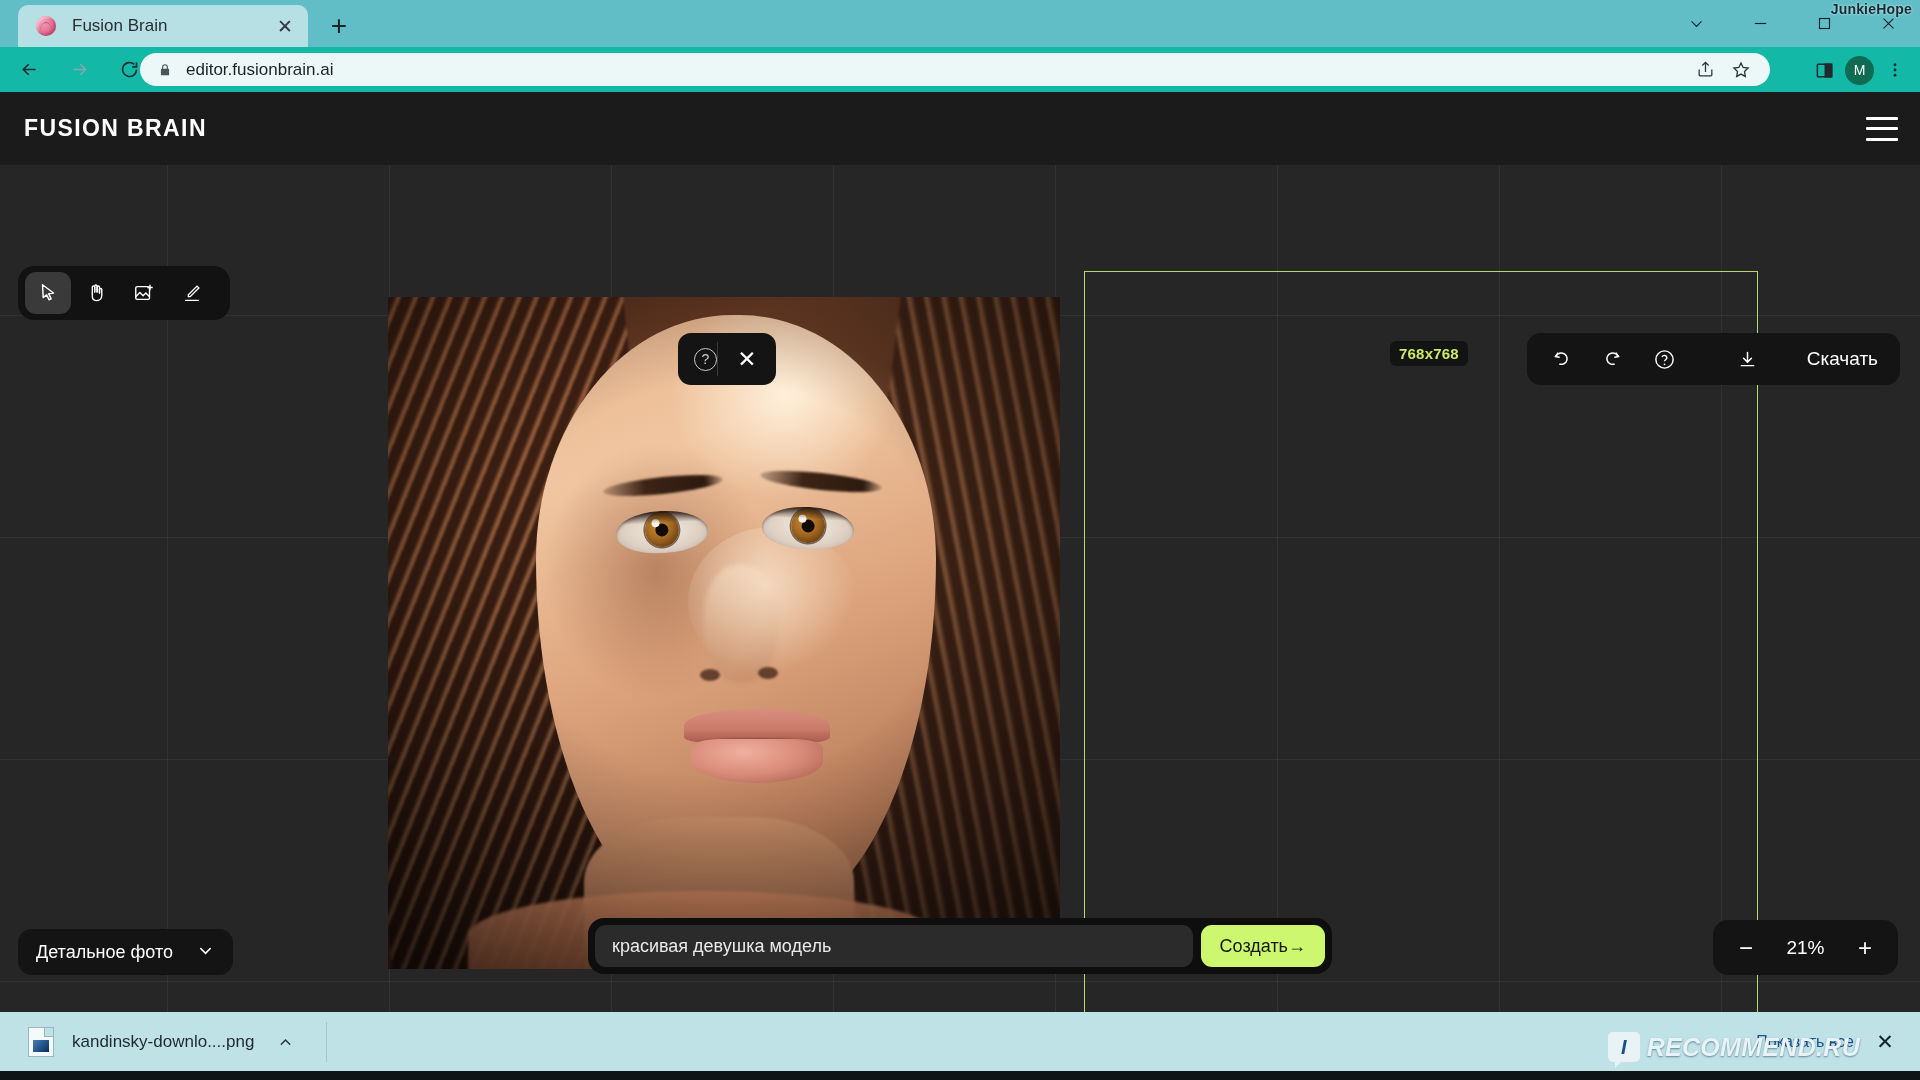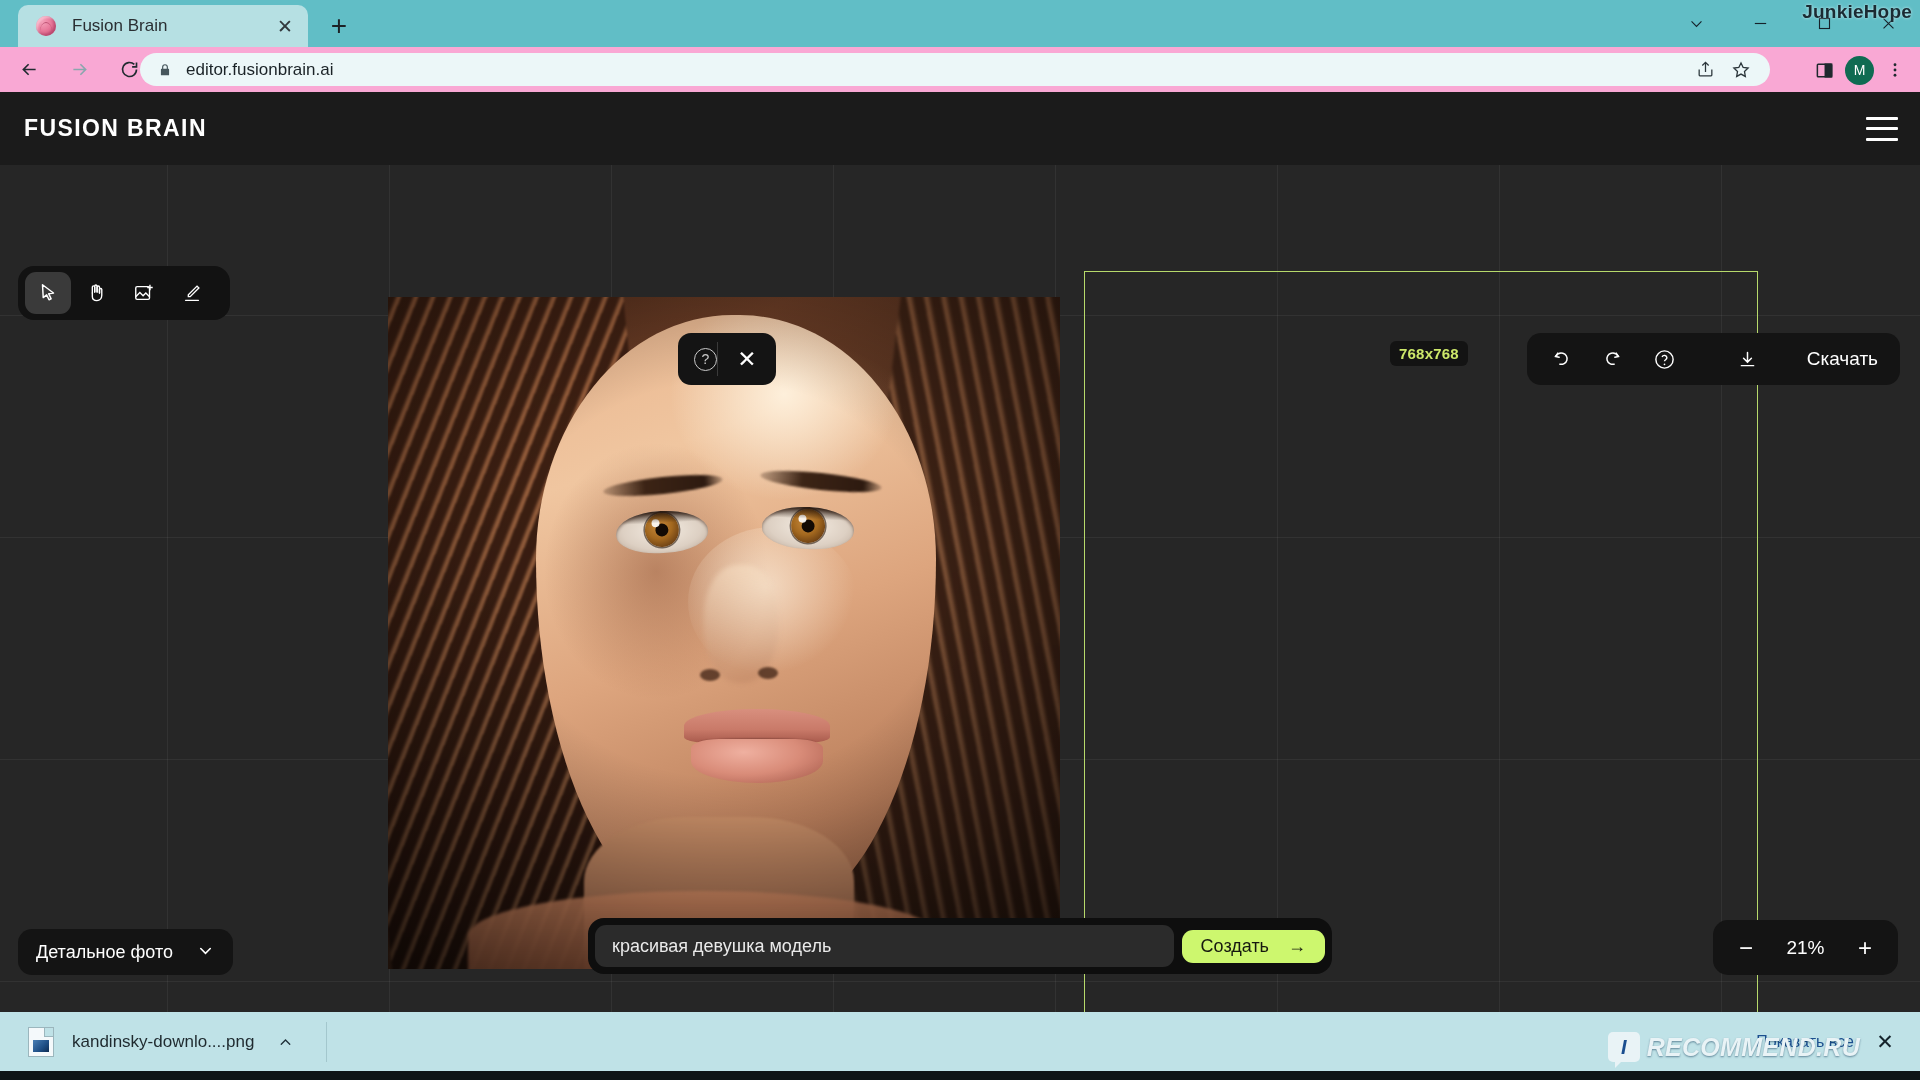--- a/index.html
+++ b/index.html
@@ -49,28 +49,28 @@
 
   .win-controls { position: absolute; right: 0; top: 0; height: 47px; display: flex; }
   .win-btn {
     width: 64px; height: 47px; display: flex; align-items: center; justify-content: center;
     color: #16222a;
   }
   .win-btn svg { display: block; }
 
   .watermark-user {
     position: absolute; right: 8px; top: 1px;
-    font-size: 19px; font-weight: 700; color: #1b2b33;
+    font-size: 14px; font-weight: 700; color: #1b2b33;
     letter-spacing: .2px; text-shadow: 0 0 3px rgba(220,245,248,.9);
     pointer-events: none;
   }
 
   .browser-toolbar {
     position: absolute; left: 0; top: 47px; width: 1920px; height: 45px;
-    background: #f9a8d4; display: flex; align-items: center;
+    background: #14b8a6; display: flex; align-items: center;
   }
   .nav-btn {
     width: 42px; height: 42px; margin-left: 8px;
     display: flex; align-items: center; justify-content: center; color: #212b30;
   }
   .nav-btn.disabled { color: #8aa6ad; }
   .omnibox {
     position: absolute; left: 140px; top: 6px; width: 1630px; height: 33px;
     background: #ecf7f8; border-radius: 17px;
     display: flex; align-items: center; padding: 0 14px;
@@ -279,22 +279,22 @@
     position: absolute; left: 588px; bottom: 38px; width: 744px; height: 56px;
     background: #0e0e0e; border-radius: 16px;
     display: flex; align-items: center; padding: 7px;
   }
   .prompt-field {
     flex: 1 1 auto; height: 42px; background: #2b2b2b; border-radius: 11px;
     display: flex; align-items: center; padding: 0 17px;
   }
   .prompt-field .val { color: #eaeaea; font-size: 18px; }
   .create-btn {
-    margin-left: 8px; height: 33px; background: #cdf76e; border-radius: 11px;
-    display: flex; align-items: center; gap: 19px; padding: 0 19px; color: #16180f;
+    margin-left: 8px; height: 42px; background: #cdf76e; border-radius: 11px;
+    display: flex; align-items: center; gap: 0; padding: 0 19px; color: #16180f;
   }
   .create-btn span { font-size: 18px; }
 
   .zoom-ctl {
     position: absolute; right: 22px; bottom: 37px; width: 185px; height: 55px;
     background: #141414; border-radius: 15px;
     display: flex; align-items: center; justify-content: space-between; padding: 0 22px; color: #fff;
   }
   .zoom-ctl .minus, .zoom-ctl .plus { font-size: 24px; line-height: 1; width: 22px; text-align: center; }
   .zoom-ctl .pct { font-size: 19px; }

